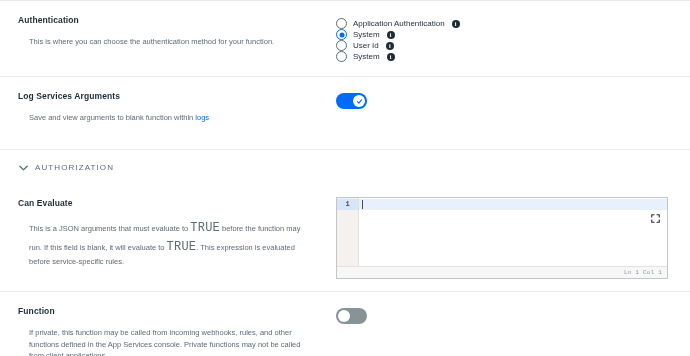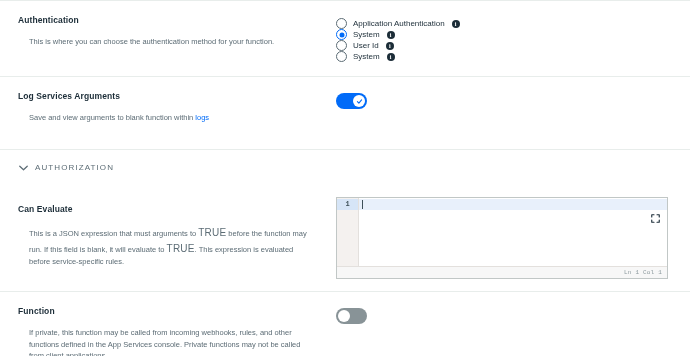--- a/index.html
+++ b/index.html
@@ -56,22 +56,22 @@
     font-size: 7.5px;
     line-height: 1.55;
     color: #5c6c75;
     margin: 11px;
   }
   .inline-link {
     color: #016bf8;
     text-decoration: none;
   }
   code.mono {
-    font-family: Liberation Sans, sans-serif;
-    font-size: 10px;
+    font-family: Liberation Mono, monospace;
+    font-size: 12px;
     letter-spacing: 0.2px;
     color: #5c6c75;
   }
 
   
   .radio-group {
     display: flex;
     flex-direction: column;
     padding-top: 2px;
   }
@@ -336,21 +336,21 @@
       <svg width="9" height="6" viewBox="0 0 12 8">
         <path d="M1 1.6 L6 6.4 L11 1.6" stroke="#5c6c75" stroke-width="1.6" fill="none" stroke-linecap="round" stroke-linejoin="round"></path>
       </svg>
     </span>
     <span class="auth-title">AUTHORIZATION</span>
   </div>
 
   <div class="editor-section">
     <div class="sec-left">
       <div class="sec-title">Can Evaluate</div>
-      <div class="sec-desc"><span>This is a JSON expression that must arguments to </span><code class="mono">TRUE</code><span> before the function may run. If this field is blank, it will evaluate to </span><code class="mono">TRUE</code><span>. This expression is evaluated before service-specific rules.</span></div>
+      <div class="sec-desc"><span>This is a JSON arguments that must evaluate to </span><code class="mono">TRUE</code><span> before the function may run. If this field is blank, it will evaluate to </span><code class="mono">TRUE</code><span>. This expression is evaluated before service-specific rules.</span></div>
     </div>
     <div class="sec-right">
       <div class="editor">
         <div class="editor-body">
           <div class="gutter">
             <div class="lineno">1</div>
           </div>
           <div class="code-area">
             <div class="active-line">
               <span class="caret"></span>

